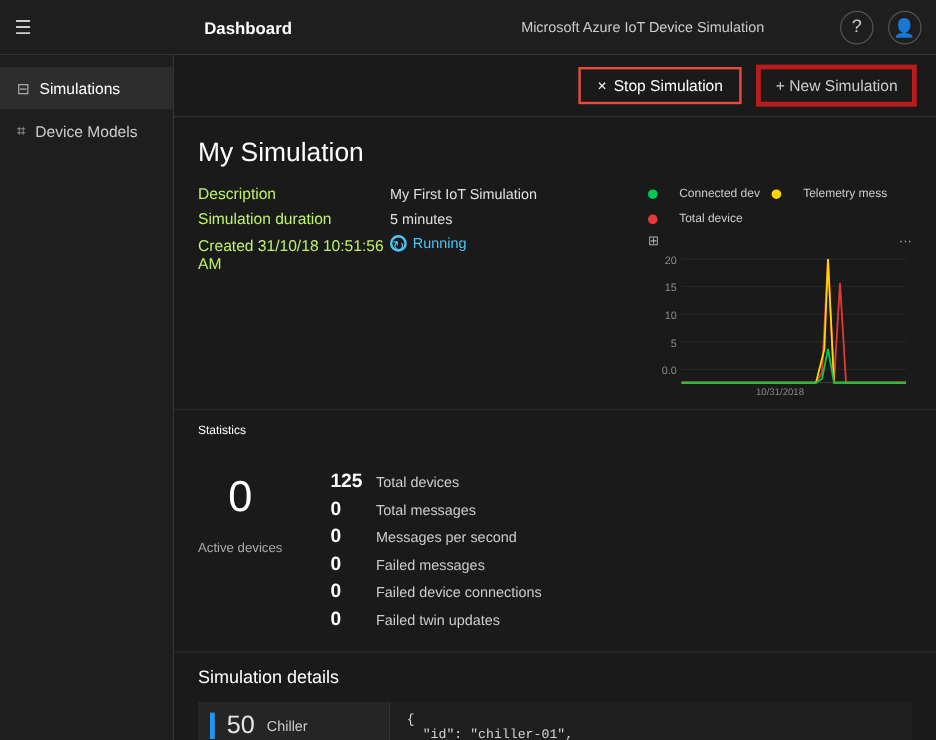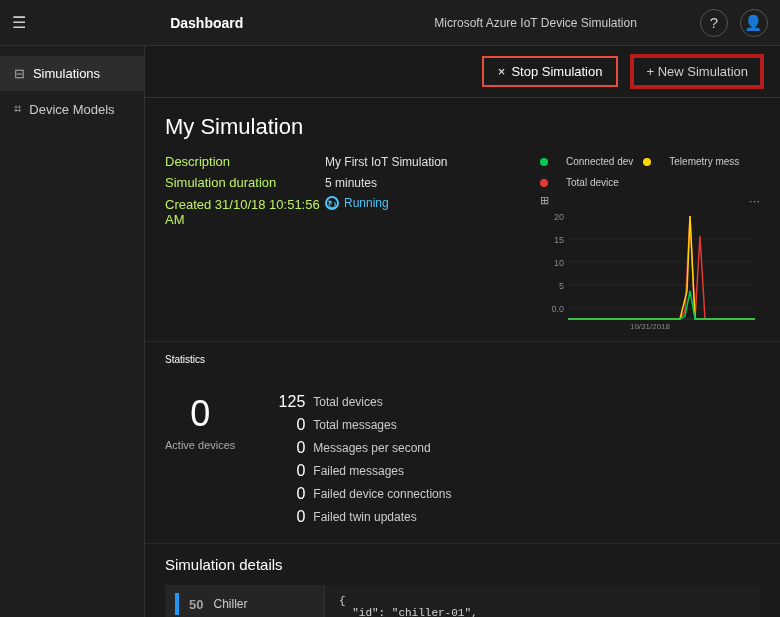--- a/index.html
+++ b/index.html
@@ -225,37 +225,36 @@
       text-align: center;
     }
     .stat-big-number {
       font-size: 36px;
       font-weight: 200;
       color: #fff;
     }
     .stat-big-label {
       font-size: 11px;
       color: #aaa;
-      margin-top: 4px;
+      margin-top: 16px;
     }
     .stats-right {
       flex: 1;
     }
     .stat-row {
       display: flex;
       align-items: center;
       margin-bottom: 5px;
       gap: 8px;
     }
     .stat-num {
       font-size: 16px;
-      font-weight: 400;
+      font-weight: 700;
       color: #fff;
       width: 30px;
-      text-align: right;
     }
     .stat-label {
       font-size: 12px;
       color: #ccc;
       text-align: center;
     }
 
     
     .sim-details {
       padding: 12px 20px;
@@ -289,23 +288,23 @@
     .device-item.active .device-bar {
       background: #2196f3;
     }
     .device-bar {
       width: 4px;
       height: 22px;
       background: #555;
       flex-shrink: 0;
     }
     .device-count {
-      font-size: 13px;
-      font-weight: 700;
-      color: #a3a3a3;
+      font-size: 21px;
+      font-weight: 400;
+      color: #e5e5e5;
     }
     .device-name {
       font-size: 12px;
       color: #ccc;
     }
     .json-panel {
       flex: 1;
       background: #1e1e1e;
       padding: 10px 14px;
       font-family: 'Courier New', monospace;

